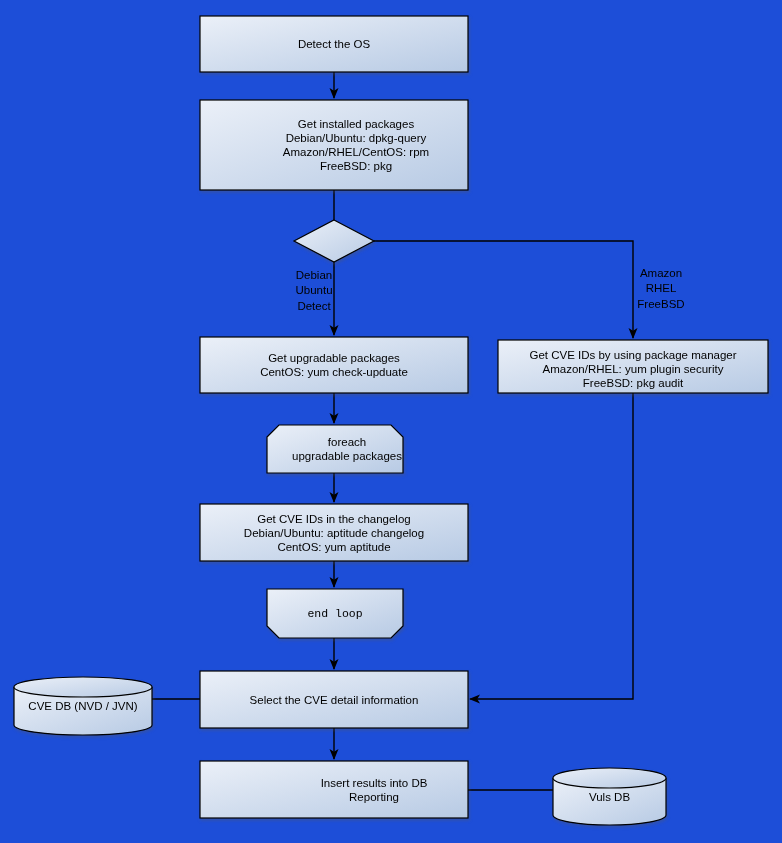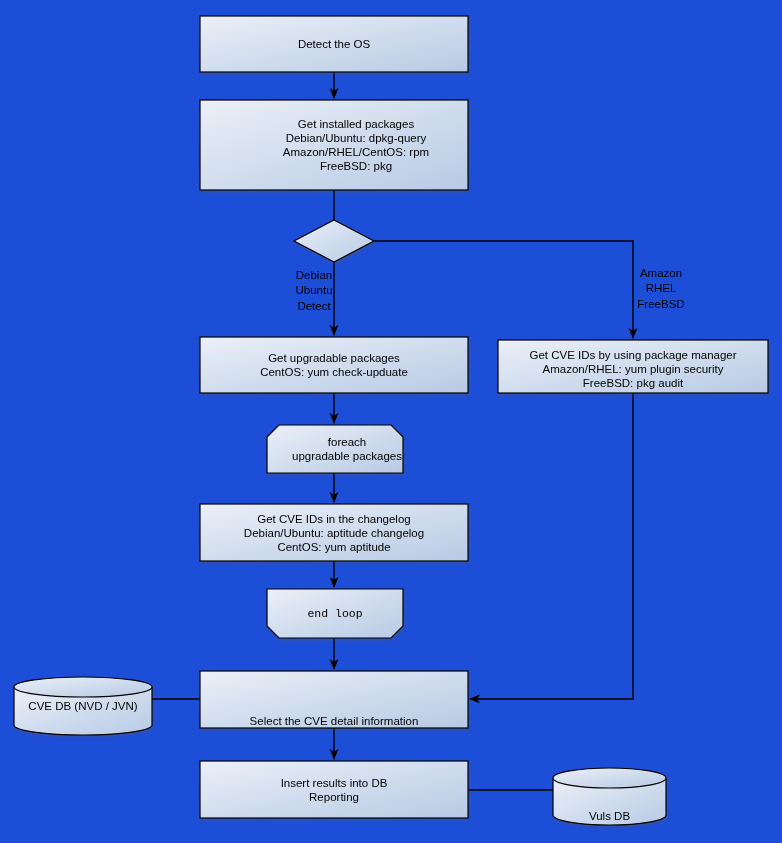--- a/index.html
+++ b/index.html
@@ -137,30 +137,30 @@
   <div class="lbl" style="left:200px; top:504px; width:268px; height:57px;">
     <span>Get CVE IDs in the changelog</span>
     <span>Debian/Ubuntu: aptitude changelog</span>
     <span>CentOS: yum aptitude</span>
   </div>
 
   <div class="lbl" style="left:267px; top:589px; width:136px; height:49px;font-family:Liberation Mono, monospace;">
     <span>end loop</span>
   </div>
 
-  <div class="lbl" style="left:200px; top:671px; width:268px; height:57px;justify-content:flex-end;">
+  <div class="lbl" style="left:200px; top:671px; width:268px; height:57px;">
     <span>Select the CVE detail information</span>
   </div>
 
   <div class="lbl" style="left:14px; top:677px; width:138px; height:58px;text-align:center;">
     <span>CVE DB (NVD / JVN)</span>
   </div>
 
-  <div class="lbl" style="left:200px; top:761px; width:268px; height:57px;">
+  <div class="lbl" style="left:200px; top:761px; width:268px; height:57px;padding-left:40px;">
     <span>Insert results into DB</span>
     <span>Reporting</span>
   </div>
 
-  <div class="lbl" style="left:553px; top:770px; width:113px; height:53px;justify-content:flex-end;">
+  <div class="lbl" style="left:553px; top:770px; width:113px; height:53px;">
     <span>Vuls DB</span>
   </div>
 
 </div>
 
 </body></html>

